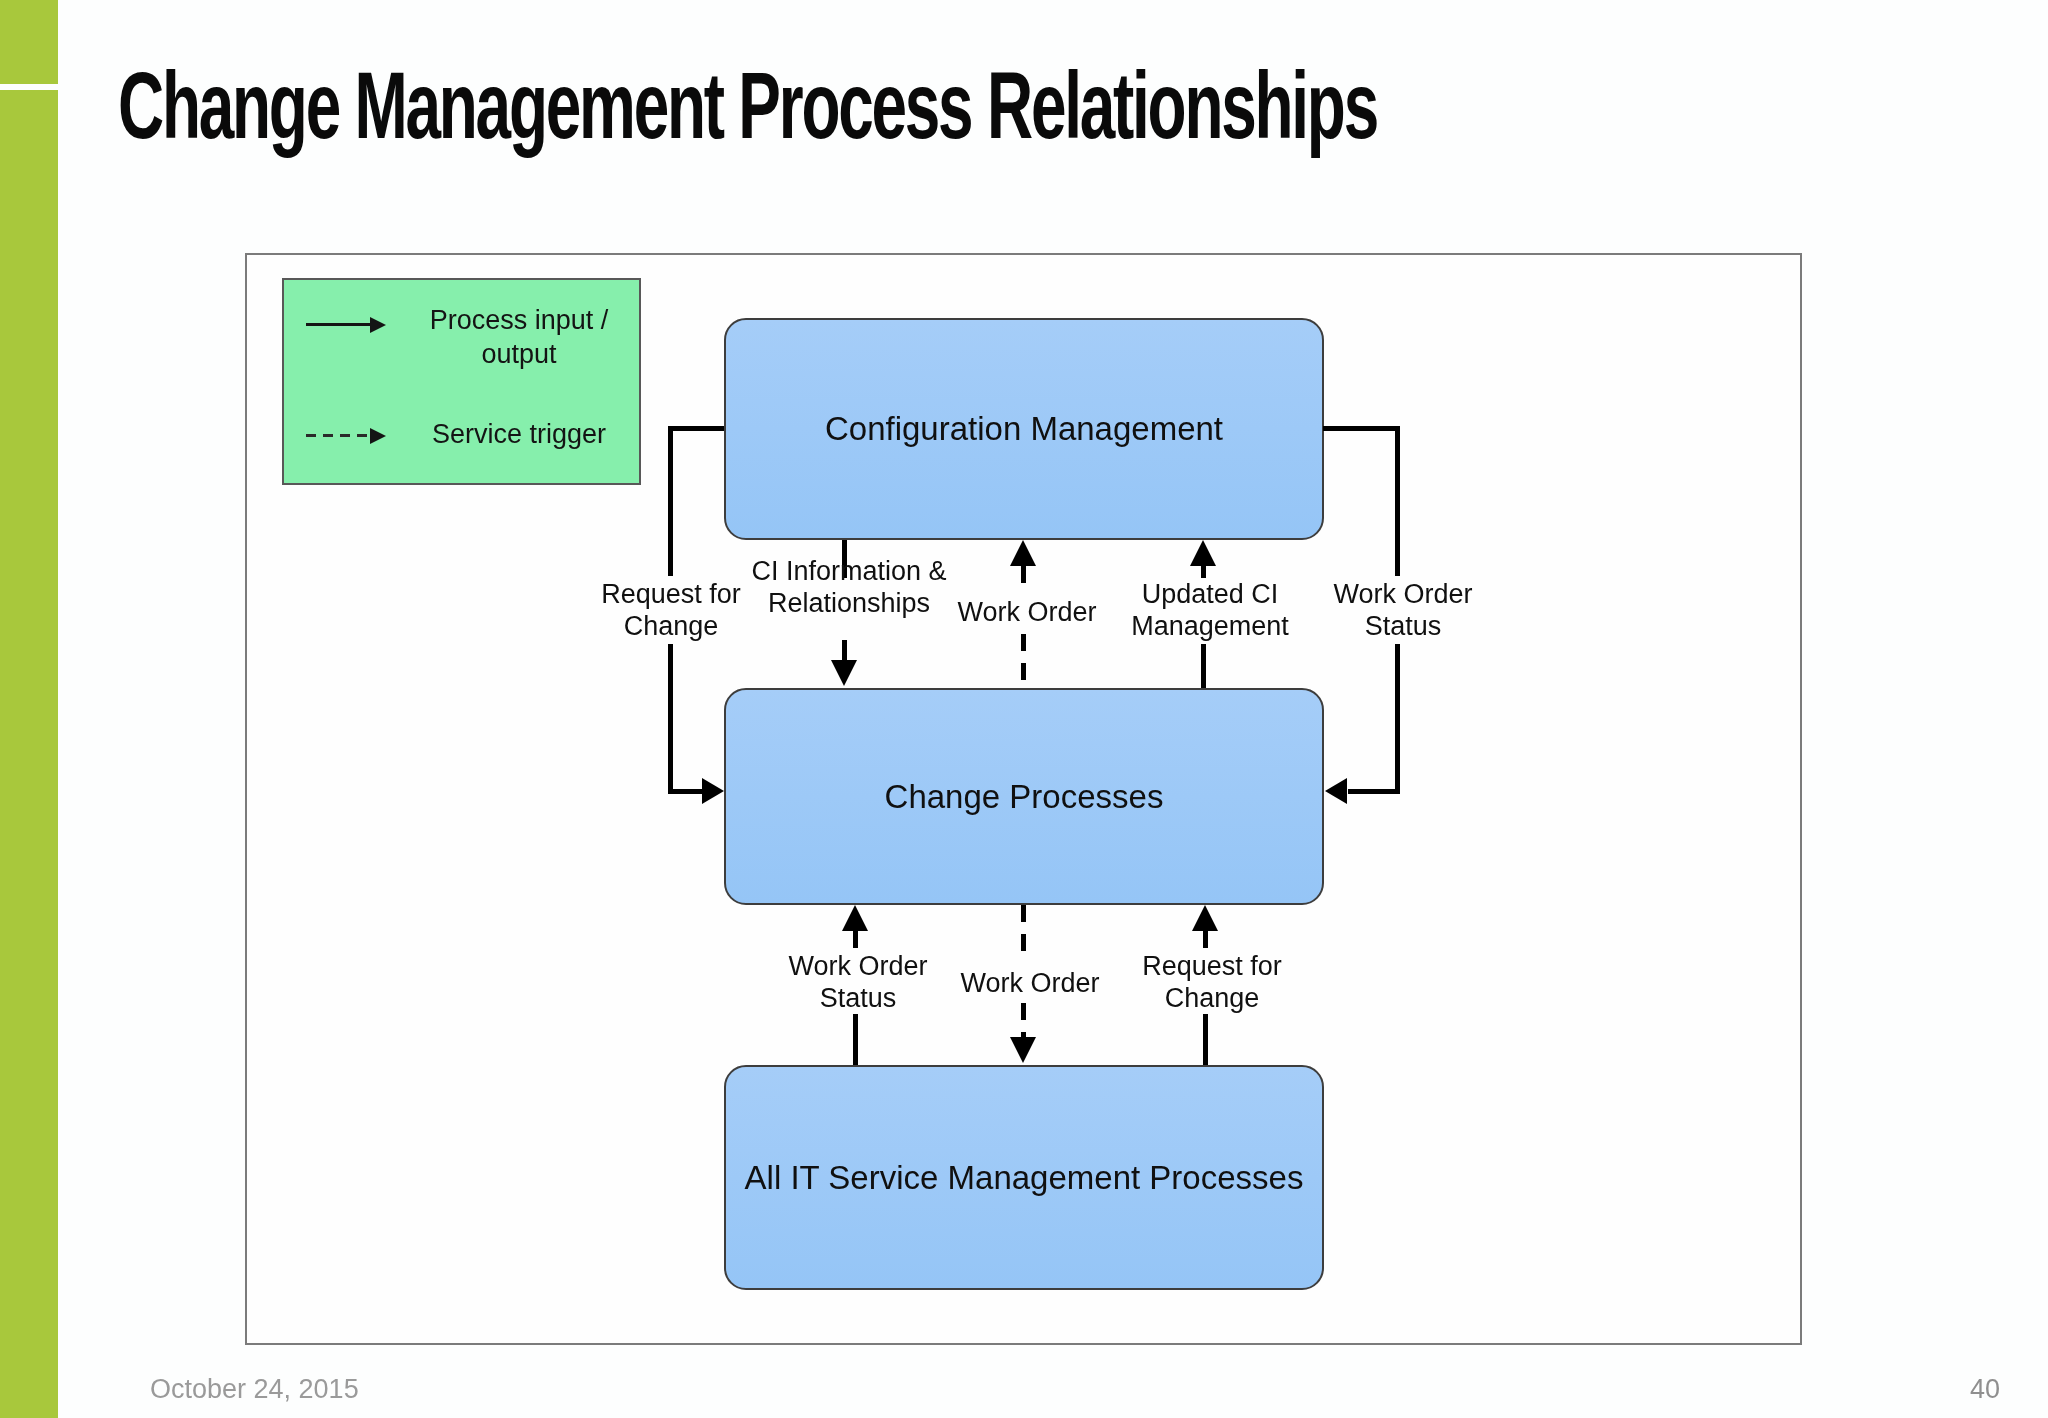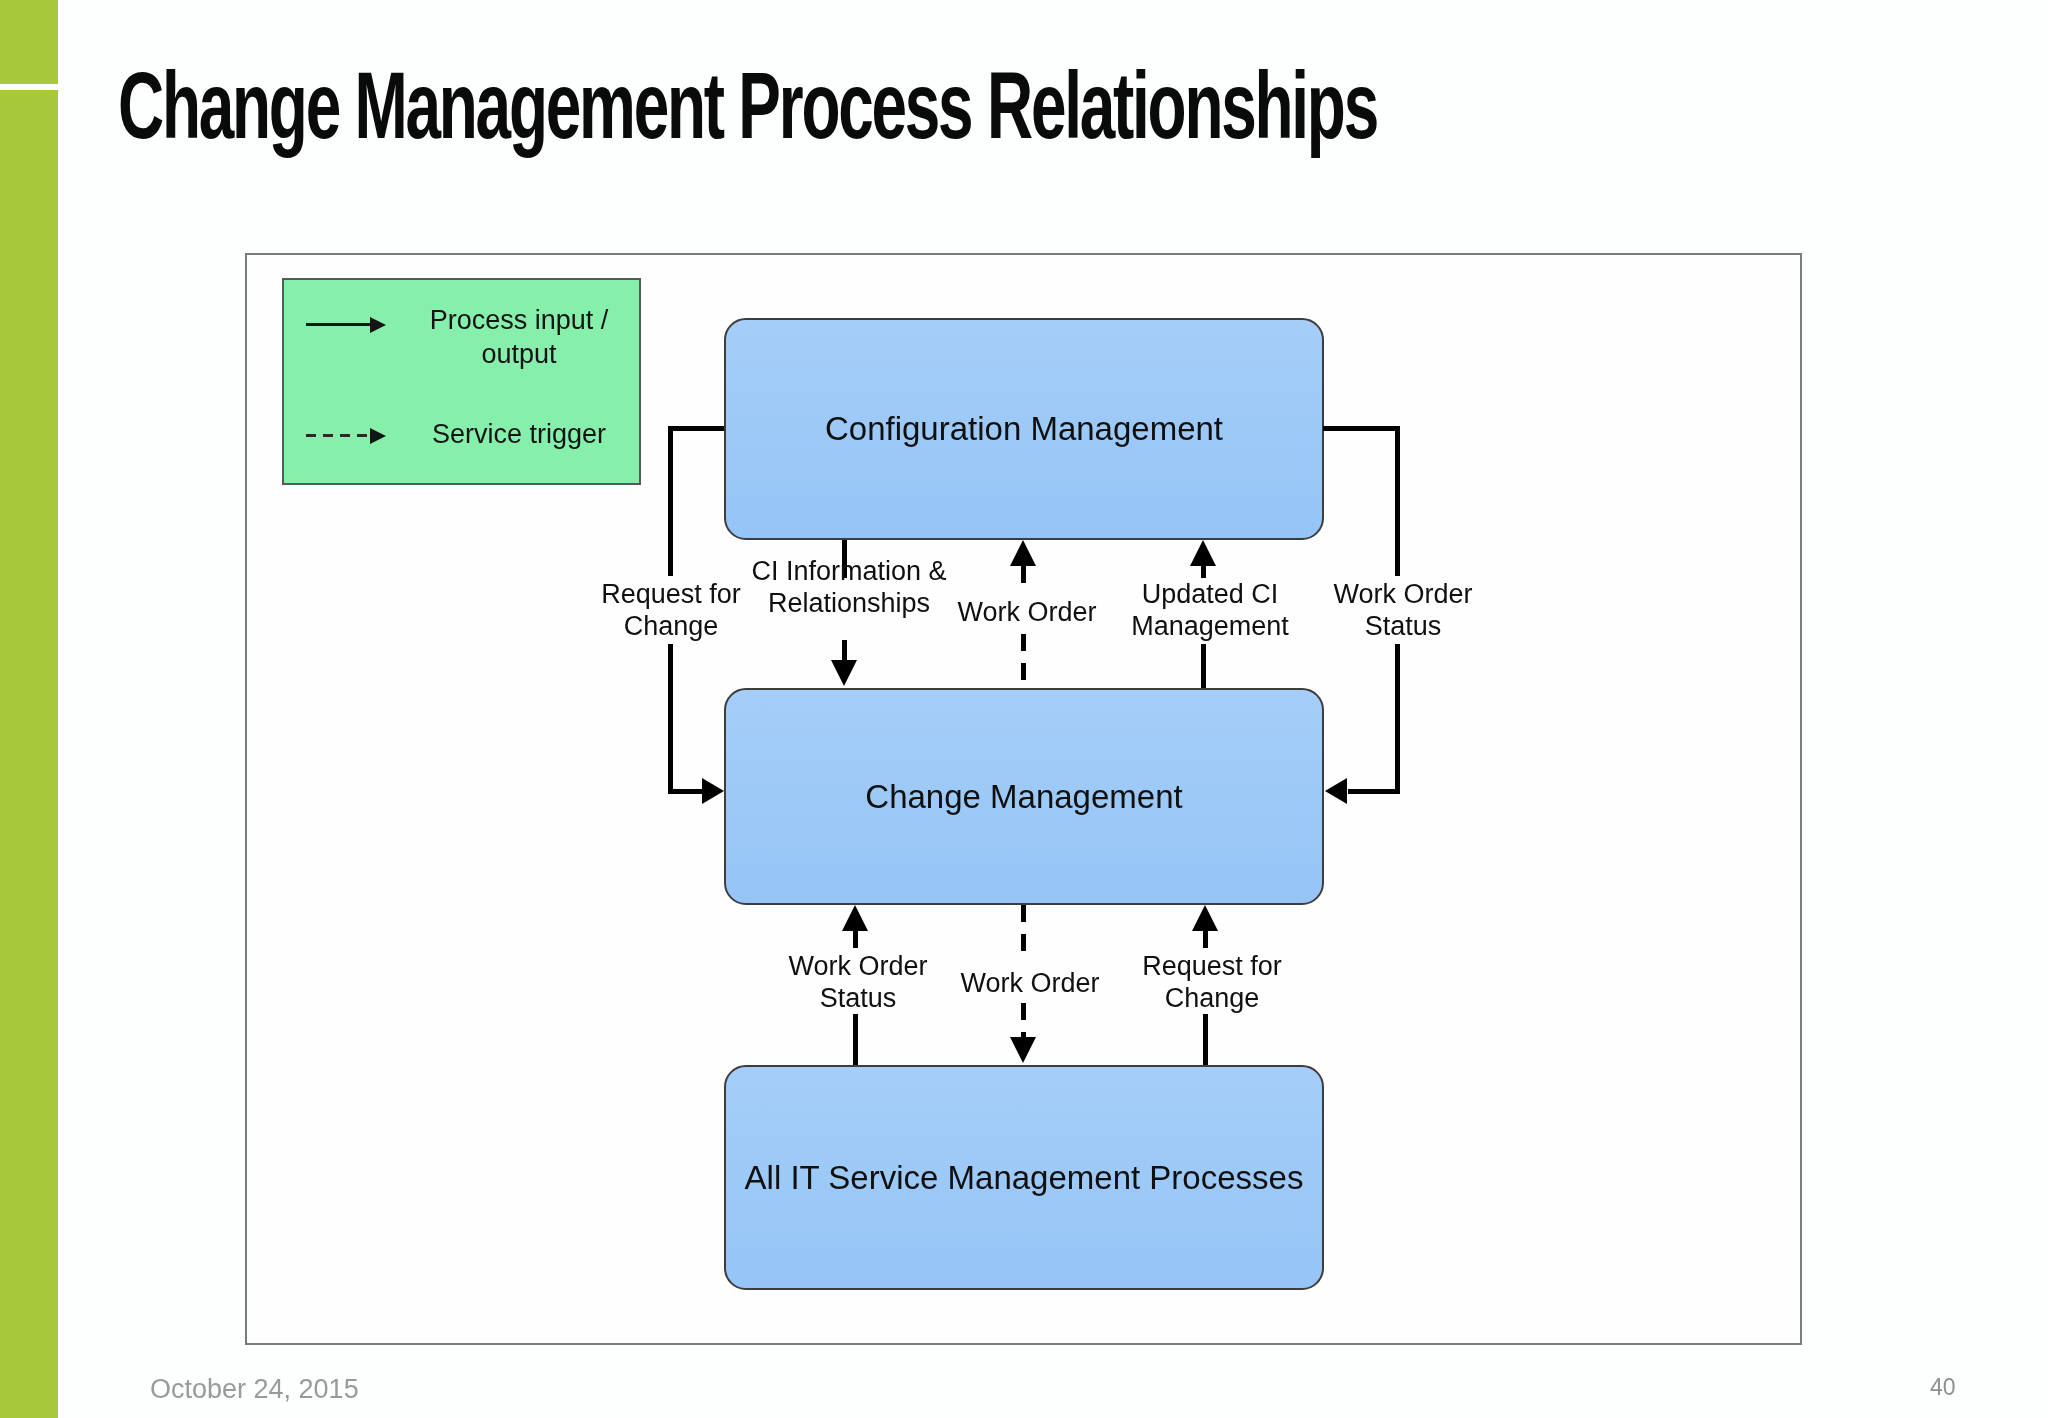--- a/index.html
+++ b/index.html
@@ -48,22 +48,22 @@
     border-top:13px solid transparent;border-bottom:13px solid transparent;
     border-left:22px solid #000;}
   .arr-left{position:absolute;width:0;height:0;
     border-top:13px solid transparent;border-bottom:13px solid transparent;
     border-right:22px solid #000;}
   .edge-label{
     position:absolute;font-size:27px;line-height:1.2;color:#101010;
     text-align:center;background:transparent;
   }
   .footer-date{position:absolute;left:150px;top:1374px;font-size:27px;color:#9a9a9a;}
-  .footer-page{position:absolute;left:1930px;top:1374px;width:70px;
-    font-size:23px;color:#8f8f8f;}
+  .footer-page{position:absolute;left:1930px;top:1374px;width:70px;text-align:right;
+    font-size:27px;color:#8f8f8f;}
 </style>
 </head>
 <body>
 
 <div class="accent" style="top:0;height:84px;"></div>
 <div class="accent" style="top:90px;height:1328px;"></div>
 
 <h1 class="slide-title">Change Management Process Relationships</h1>
 
 <div class="frame"></div>
@@ -74,21 +74,21 @@
   <div class="legend-label" style="left:120px;top:24px;width:230px;">Process input / output</div>
   <div class="legend-dash" style="left:22px;top:154px;width:66px;"></div>
   <div class="tri-right-sm" style="left:86px;top:148px;"></div>
   <div class="legend-label" style="left:120px;top:138px;width:230px;">Service trigger</div>
 </div>
 
 <div class="node" style="left:724px;top:318px;height:222px;text-align:right;">
   <span>Configuration Management</span>
 </div>
 <div class="node" style="left:724px;top:688px;height:217px;">
-  <span>Change Management</span>
+  <span>Change Processes</span>
 </div>
 <div class="node" style="left:724px;top:1065px;height:225px;">
   <span>All IT Service Management Processes</span>
 </div>
 
 <div class="line" style="left:668px;top:426px;width:56px;height:5px;"></div>
 <div class="line" style="left:668px;top:426px;width:5px;height:150px;"></div>
 <div class="line" style="left:668px;top:644px;width:5px;height:150px;"></div>
 <div class="line" style="left:668px;top:789px;width:38px;height:5px;"></div>
 <div class="arr-right" style="left:702px;top:778px;"></div>

